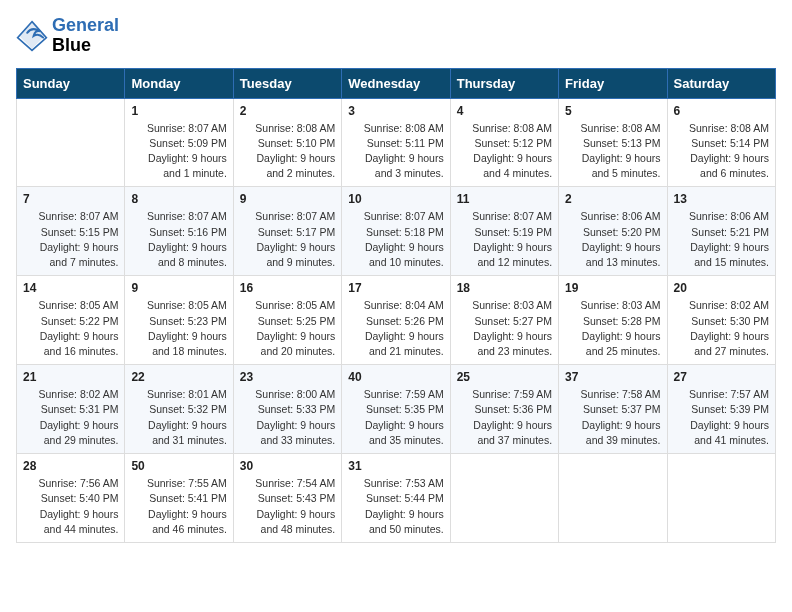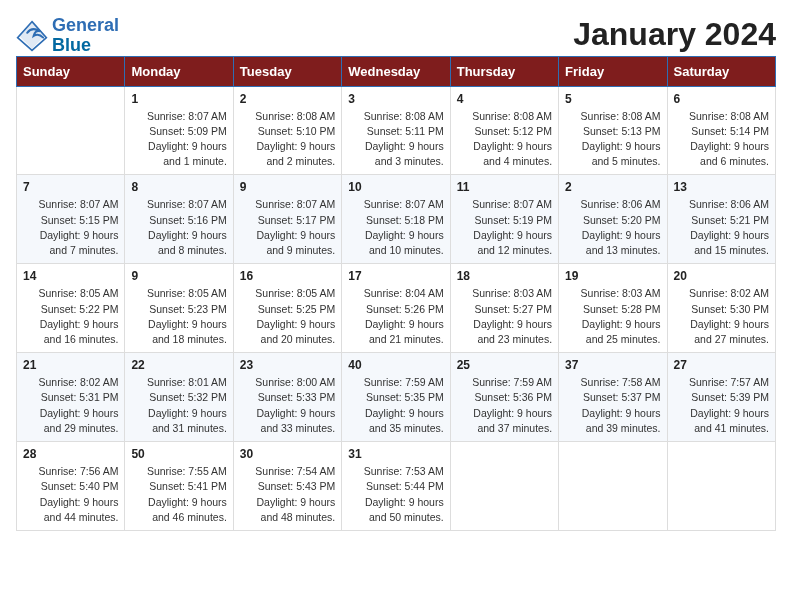--- a/index.html
+++ b/index.html
@@ -7,21 +7,21 @@
       font-family: Arial, sans-serif;
       background: #fff;
       width: 792px;
       min-height: 612px;
       padding: 16px;
     }
     .header {
       display: flex;
       justify-content: space-between;
       align-items: flex-start;
-      margin-bottom: 0;
+      margin-bottom: 12px;
     }
     .logo {
       display: flex;
       align-items: center;
       gap: 4px;
     }
     .logo-text {
       font-size: 18px;
       font-weight: bold;
       color: #1a1a2e;
@@ -45,21 +45,21 @@
     .location {
       font-size: 15px;
       color: #555;
     }
     table {
       width: 100%;
       border-collapse: collapse;
       font-size: 11px;
     }
     thead tr th {
-      background-color: #7f1d1d;
+      background-color: #0c4a6e;
       color: #fff;
       padding: 7px 6px;
       text-align: left;
       font-size: 13px;
       font-weight: bold;
       border: 1px solid #2e6db4;
     }
     tbody tr {
       border-bottom: 1px solid #ccc;
     }
@@ -102,25 +102,24 @@
   <div class="logo">
     <svg class="logo-icon" viewBox="0 0 40 40">
       <polygon points="20,4 36,20 20,36 4,20" fill="#2e6db4" opacity="0.15"></polygon>
       <polygon points="20,2 38,22 20,38 2,22" fill="none" stroke="#2e6db4" stroke-width="2"></polygon>
       <path d="M14,16 Q20,8 30,14 Q24,12 22,20 Q28,16 34,22" fill="none" stroke="#2e6db4" stroke-width="2.5" stroke-linecap="round"></path>
     </svg>
     <div style="display:flex;flex-direction:column;">
       <span class="logo-text">
         <span>General</span>
       </span>
-      <span class="logo-text" style="color:#0369a1;">Blue</span>
+      <span class="logo-text" style="color:#000000;">Blue</span>
     </div>
   </div>
   <div class="title-block">
-    <div class="month-title">January 2024</div>
   </div>
 </div>
 
 <table>
   <thead>
     <tr id="weekday-header">
         <th>Sunday</th>
         <th>Monday</th>
         <th>Tuesday</th>
         <th>Wednesday</th>

